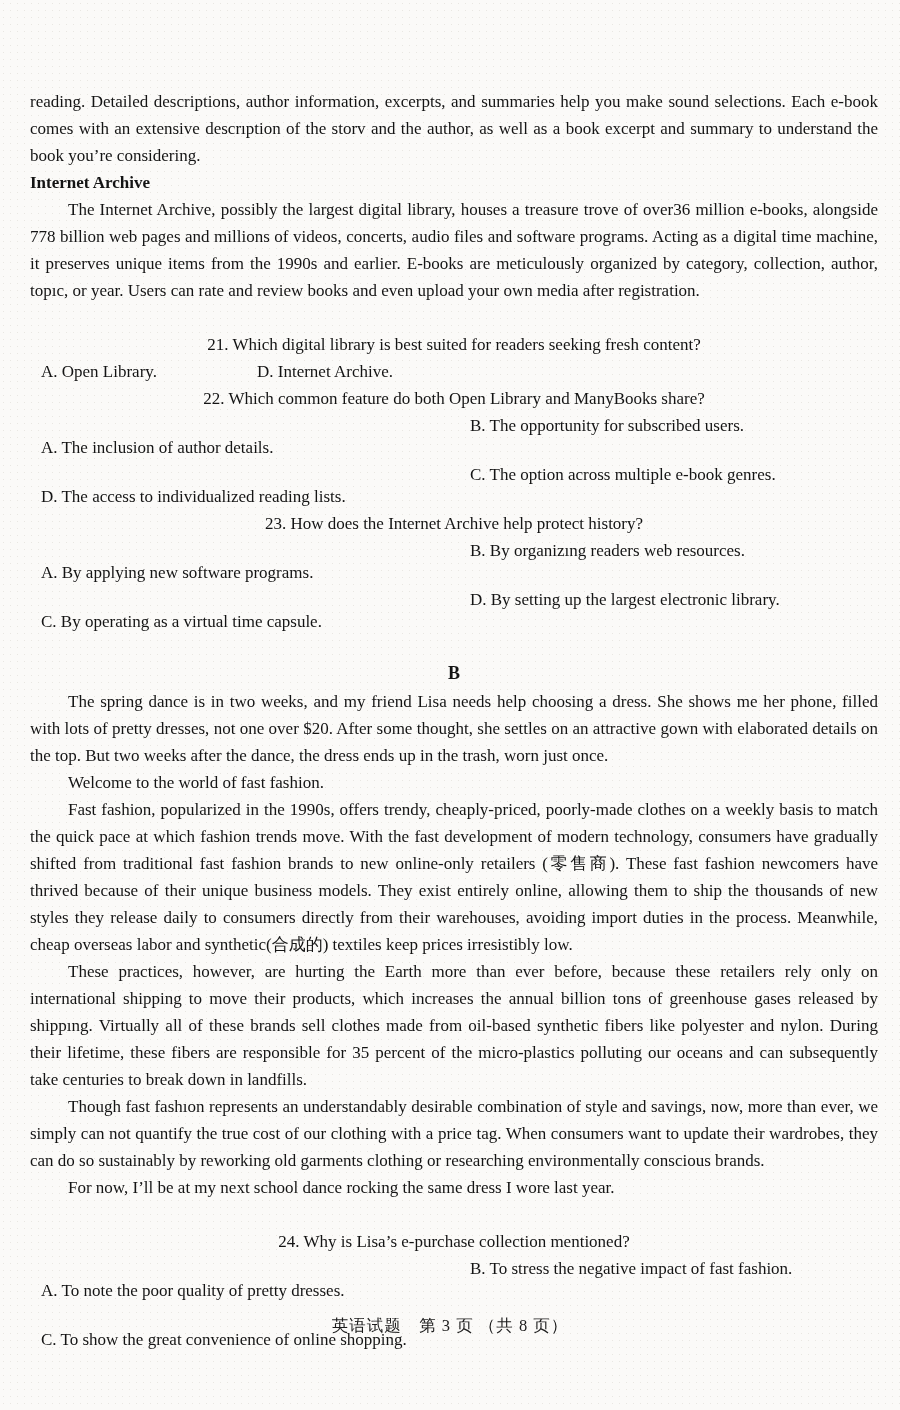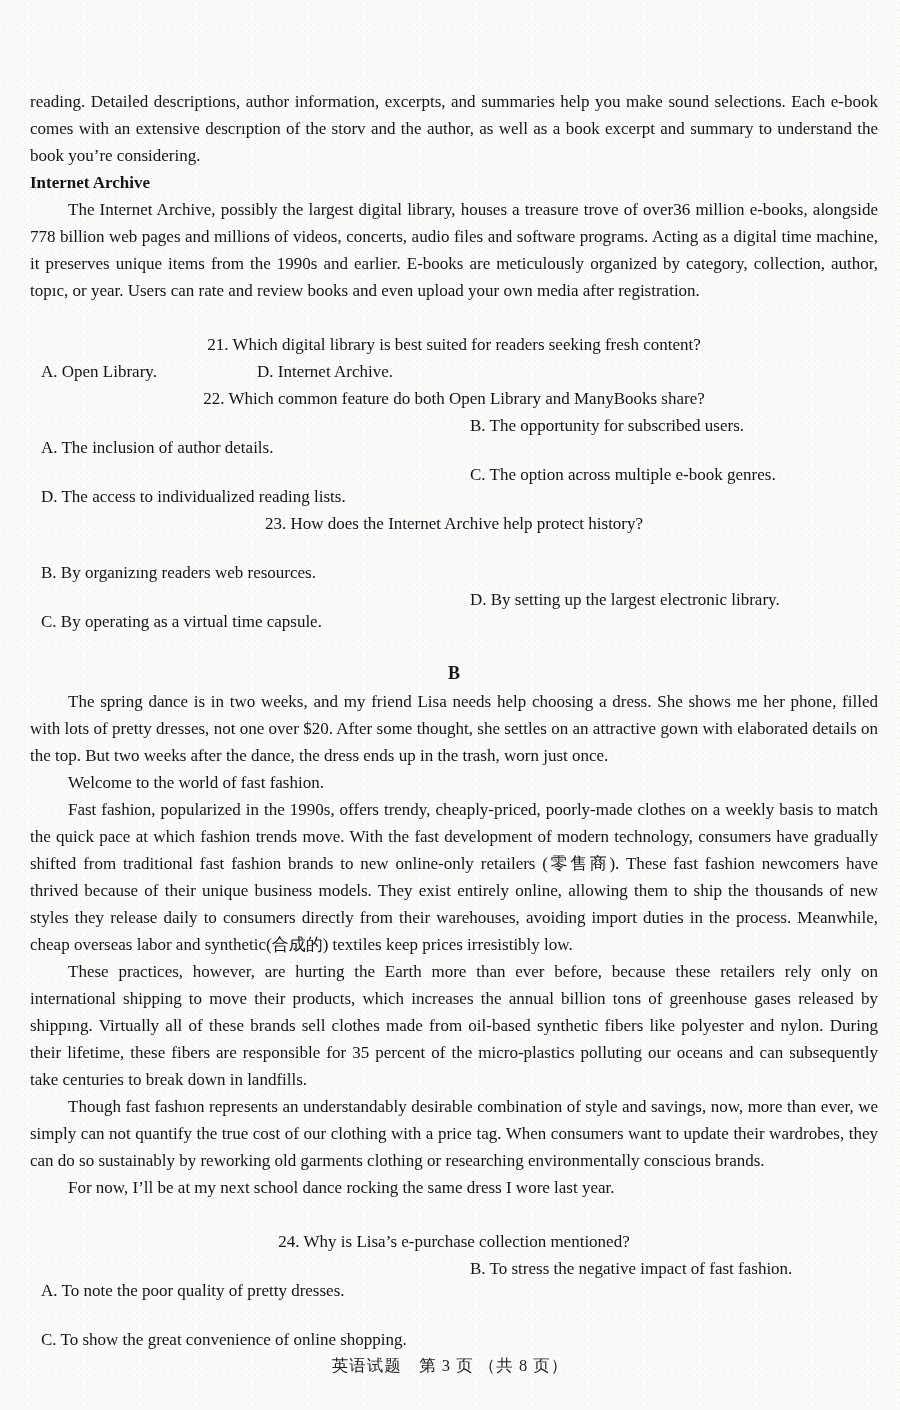--- a/index.html
+++ b/index.html
@@ -40,21 +40,21 @@
   .opt-row-4 .opt:nth-child(1){flex:0 0 216px;}
   .opt-row-4 .opt:nth-child(2){flex:0 0 222px;}
   .opt-row-4 .opt:nth-child(3){flex:0 0 242px;}
   .opt-row-4 .opt:nth-child(4){flex:1;}
   .opt-row-2 .opt:nth-child(1){flex:0 0 429px;margin-top:22px;}
   .opt-row-2 .opt:nth-child(2){flex:1;}
   .opt{white-space:nowrap;}
   .footer{
     position:absolute;
     left:0; right:0;
-    top:1352px;
+    top:1312px;
     text-align:center;
     font-size:16.5px;
     letter-spacing:1px;
     color:#1b1b1b;
   }
 </style>
 </head>
 <body>
 
 <div class="page">
@@ -80,20 +80,21 @@
       </div>
       <div class="opt-row opt-row-2">
         <span class="opt">D. The access to individualized reading lists.</span>
         <span class="opt">C. The option across multiple e-book genres.</span>
       </div>
     </div>
 
     <div class="qblock">
       <p class="qline"><span>23.</span> <span>How does the Internet Archive help protect history?</span></p>
       <div class="opt-row opt-row-2">
+        <span class="opt">A. By applying new software programs.</span>
         <span class="opt">B. By organizıng readers web resources.</span>
       </div>
       <div class="opt-row opt-row-2">
         <span class="opt">C. By operating as a virtual time capsule.</span>
         <span class="opt">D. By setting up the largest electronic library.</span>
       </div>
     </div>
 
     <div class="section-label">B</div>
     <p class="indent">The spring dance is in two weeks, and my friend Lisa needs help choosing a dress. She shows me her phone, filled with lots of pretty dresses, not one over $20. After some thought, she settles on an attractive gown with elaborated details on the top. But two weeks after the dance, the dress ends up in the trash, worn just once.</p>

